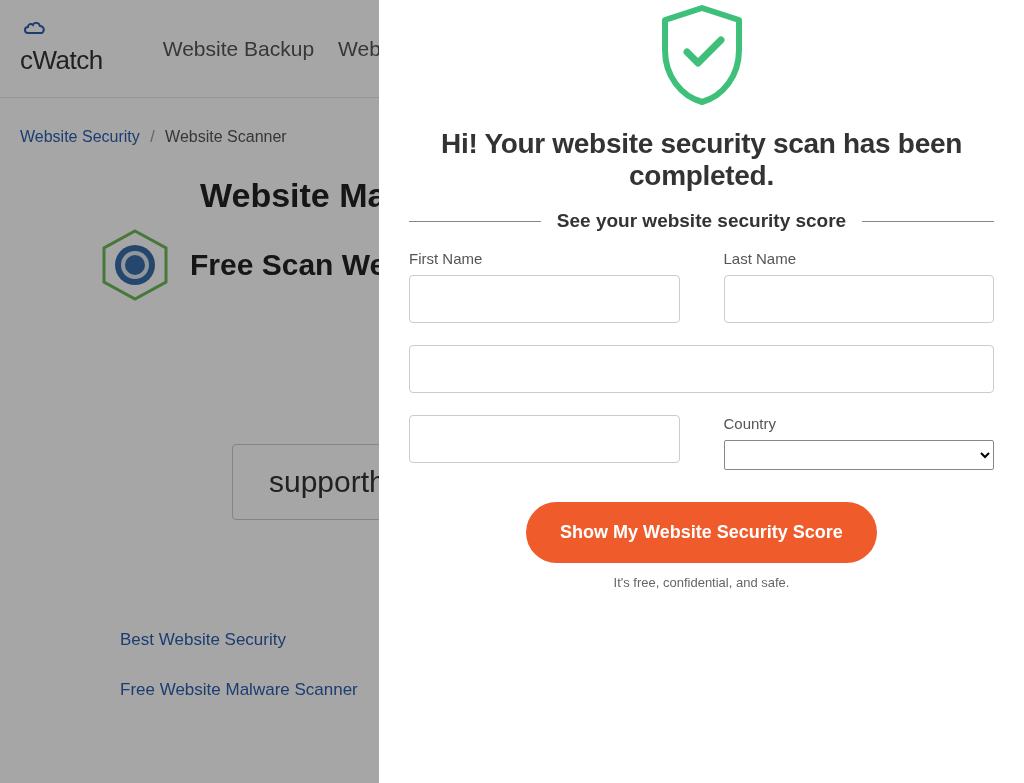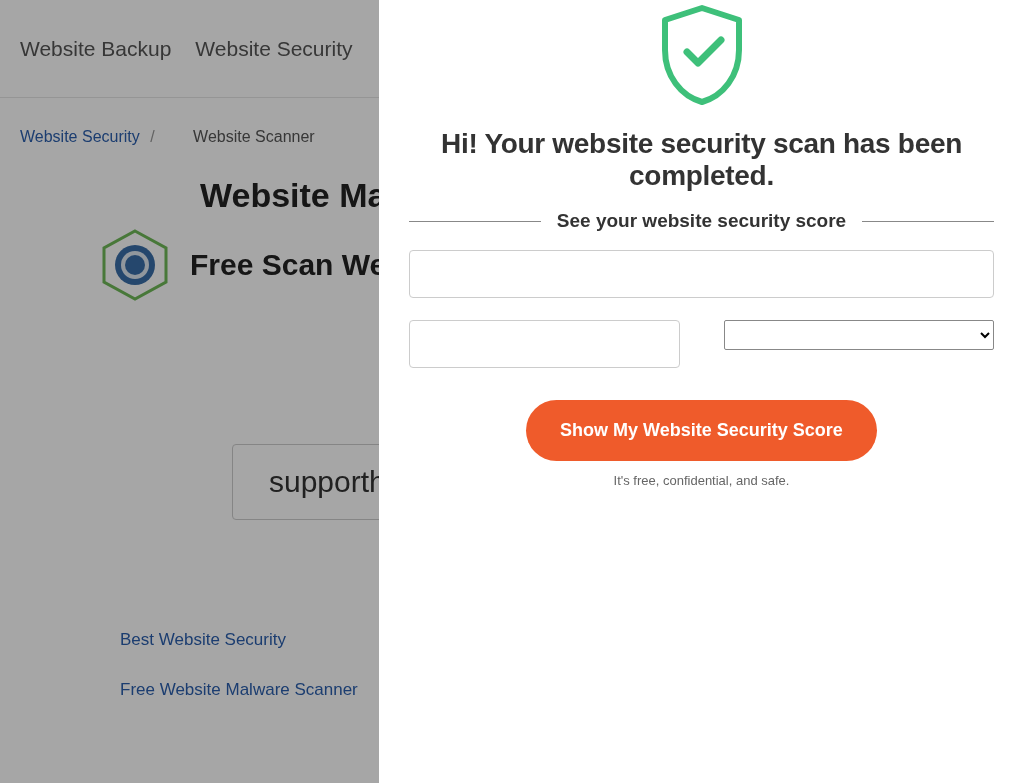--- a/index.html
+++ b/index.html
@@ -10,21 +10,21 @@
 .logo { display: flex; flex-direction: column; align-items: flex-start; margin-right: 60px; }
 .logo-icon { color: #2b5fad; font-size: 20px; }
 .logo-text { font-size: 26px; color: #333; font-weight: 400; letter-spacing: -0.5px; }
 .nav { display: flex; gap: 24px; }
 .nav-item { color: #555; font-size: 21px; cursor: pointer; }
 
 
 .breadcrumb { padding: 30px 20px; font-size: 16px; }
 .breadcrumb-link { color: #2b5fad; }
 .breadcrumb-sep { color: #999; margin: 0 6px; }
-.breadcrumb-current { color: #555; margin-left: 28px; }
+.breadcrumb-current { color: #555; }
 
 
 .main { padding: 0 100px; text-align: center; }
 .title-row { text-align: left; }
 .h1 { font-size: 34px; font-weight: 700; color: #222; margin-bottom: 14px; margin-left: 100px; }
 .h2-row { display: flex; align-items: center; gap: 20px; }
 .badge { width: 70px; height: 72px; position: relative; }
 .h2 { font-size: 30px; font-weight: 700; color: #222; }
 .subtitle { color: #555; font-size: 18px; margin-top: 30px; }
 .enter-label { color: #333; font-size: 22px; margin-top: 50px; }
@@ -54,20 +54,28 @@
 .submit-btn { background: #ef5b2b; color: #fff; border: none; border-radius: 34px; padding: 20px 34px; font-size: 18px; font-weight: 600; cursor: pointer; }
 .safe-text { color: #666; font-size: 13px; margin-top: 12px; }
 
 
 .badge svg { width: 100%; height: 100%; }
 </style>
 </head>
 <body>
 
 <div class="header">
+  <div class="logo">
+    <span class="logo-icon">
+      <svg width="28" height="18" viewBox="0 0 28 18">
+          <path d="M8 5 C8 2 11 1 13 3 C14 0 19 0 20 4 C24 4 25 9 22 11 L8 11 C4 11 4 5 8 5 Z" fill="none" stroke="#2b5fad" stroke-width="2"></path>
+        </svg>
+    </span>
+    <span class="logo-text">cWatch</span>
+  </div>
   <div class="nav">
     <span class="nav-item">Website Backup</span>
     <span class="nav-item">Website Security</span>
   </div>
 </div>
 
 <div class="breadcrumb">
   <span class="breadcrumb-link">Website Security</span>
   <span class="breadcrumb-sep">/</span>
   <span class="breadcrumb-current">Website Scanner</span>
@@ -105,32 +113,43 @@
     <path d="M55 8 L92 20 L92 50 C92 76 76 96 55 102 C34 96 18 76 18 50 L18 20 Z" fill="none" stroke="#3ec07a" stroke-width="6" stroke-linejoin="round"></path>
     <path d="M40 52 L51 63 L74 40" fill="none" stroke="#3ec07a" stroke-width="7" stroke-linecap="round" stroke-linejoin="round"></path>
   </svg>
   <div class="modal-title">Hi! Your website security scan has been completed.</div>
   <div class="divider-row">
     <div class="line"></div>
     <div class="text">See your website security score</div>
     <div class="line"></div>
   </div>
 
+  <div class="form-row">
+    <div class="form-group">
+      <label class="form-label">First Name</label>
+      <input class="form-input" style="">
+    </div>
+    <div class="form-group">
+      <label class="form-label">Last Name</label>
+      <input class="form-input" style="">
+    </div>
+  </div>
 
   <div class="form-row">
     <div class="form-group full">
       <input class="form-input" style="">
     </div>
   </div>
 
   <div class="form-row">
     <div class="form-group">
       <input class="form-input" style="">
     </div>
     <div class="form-group">
+      <label class="form-label">Country</label>
       <select class="form-select"><option></option></select>
     </div>
   </div>
 
   <div class="submit-row">
     <button class="submit-btn">Show My Website Security Score</button>
     <div class="safe-text">It's free, confidential, and safe.</div>
   </div>
 </div>
 

